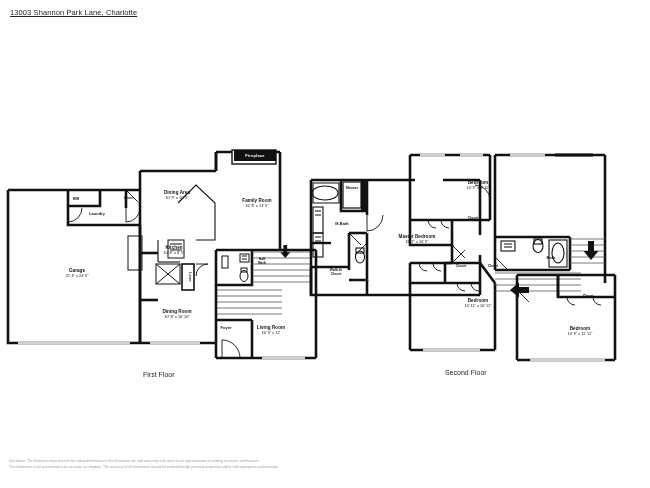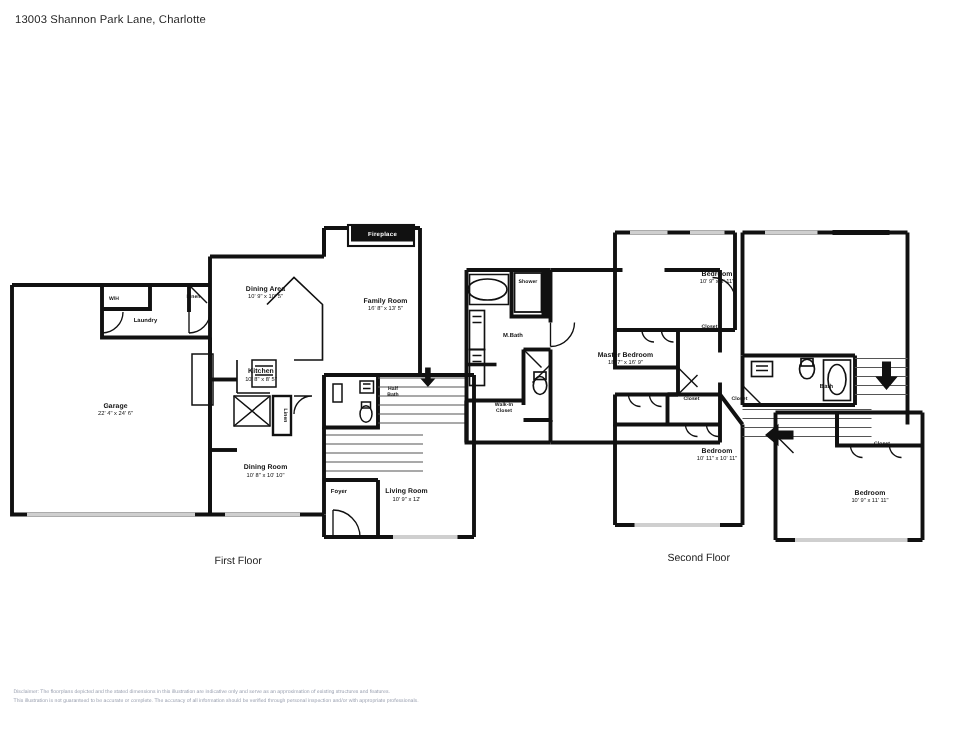--- a/index.html
+++ b/index.html
@@ -26,20 +26,21 @@
 
   
   #address-title {
     position: absolute;
     left: 10px;
     top: 8px;
     font-size: 7.5px;
     letter-spacing: 0.1px;
     color: #242424;
     white-space: nowrap;
+    text-decoration: underline;
   }
   #logo {
     position: absolute;
     right: 8px;
     top: 10px;
     width: 140px;
     height: 46px;
   }
   #logo svg { display:block; }
 

